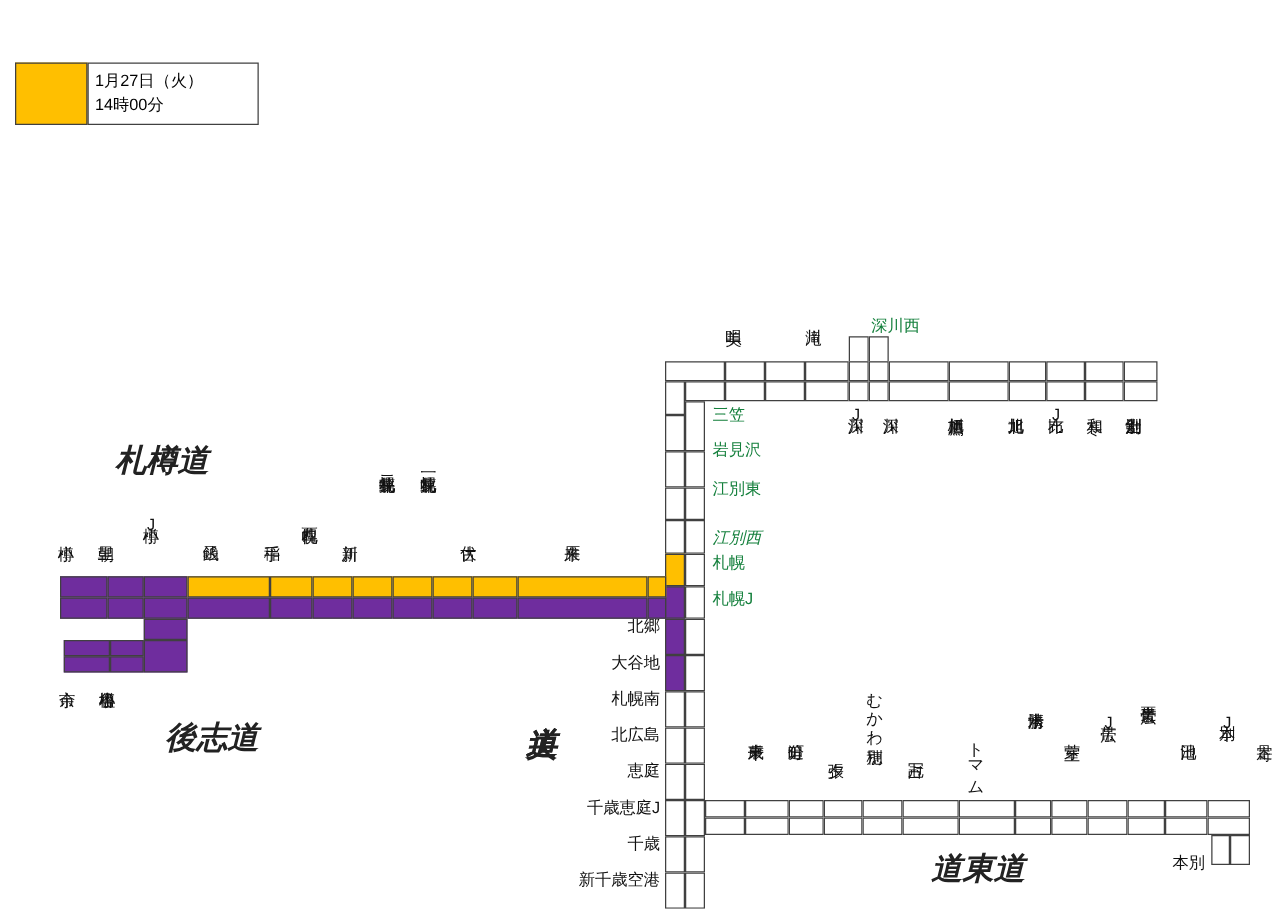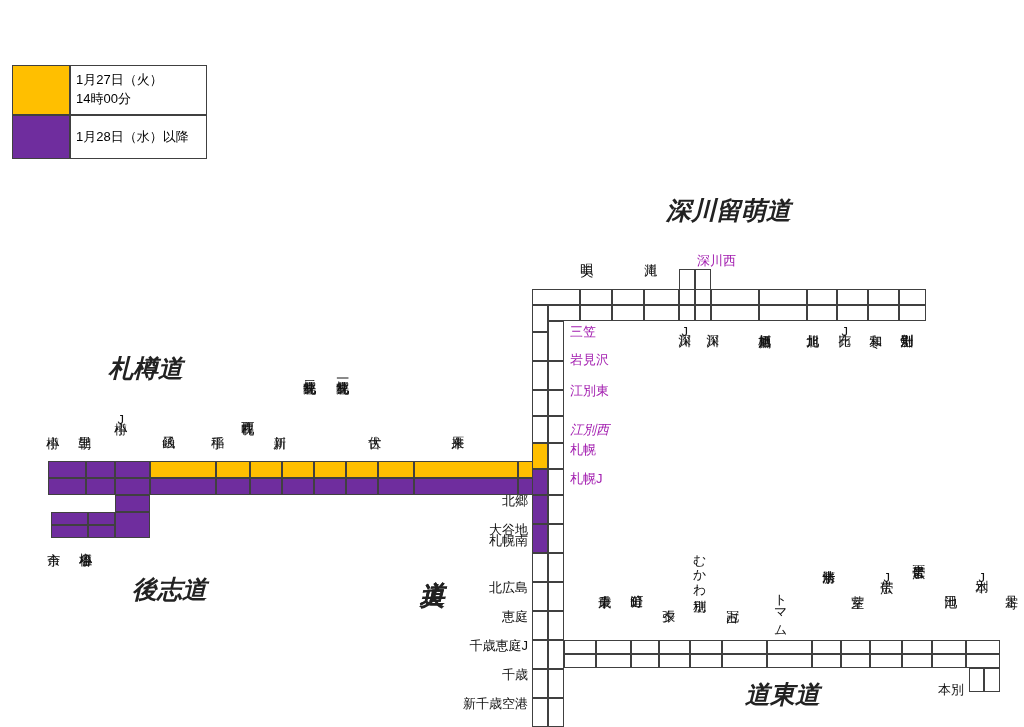--- a/index.html
+++ b/index.html
@@ -23,73 +23,66 @@
   .lg-sw{width:58px;border:1px solid #404040;box-sizing:border-box;}
   .lg-tx{
     width:137px;border:1px solid #404040;box-sizing:border-box;
     font-size:13px;line-height:1.45;padding:3px 5px;
     display:flex;flex-direction:column;justify-content:center;
   }
   .lg-hd{
     width:137px;border:1px solid #404040;box-sizing:border-box;margin-left:58px;
     height:30px;font-size:13px;display:flex;align-items:center;justify-content:center;
   }
-  .h50{height:50px;margin-top:15px;}
+  .h50{height:50px;}
   .h44{height:44px;}
 
   
   .roadname{
     position:absolute;font-style:italic;font-weight:bold;
     font-family:"Liberation Serif","DejaVu Serif",serif;
     white-space:nowrap;color:#222;
   }
   .rn-big{font-size:25px;}
   .rn-vert{
     writing-mode:vertical-rl;text-orientation:upright;
     font-size:25px;line-height:1.15;
   }
 
   
   .seg{position:absolute;box-sizing:border-box;border:1px solid #404040;}
   .seg.white{background:#ffffff;}
 
   
-  .lbl{position:absolute;font-size:13px;line-height:1.0;white-space:nowrap;color:#a21caf;}
+  .lbl{position:absolute;font-size:13px;line-height:1.0;white-space:nowrap;color:#15803d;}
   .lbl-v{
     position:absolute;font-size:13px;line-height:1.02;color:#111;
     writing-mode:vertical-rl;text-orientation:upright;white-space:nowrap;
   }
   .lbl-r{position:absolute;font-size:13px;white-space:nowrap;color:#111;text-align:right;}
 </style>
 </head>
 <body>
 
 <div id="stage">
 
 
   <div class="legend">
     <div class="lg-row">
       <div class="lg-sw h50" style="background:#FFBF00"></div>
       <div class="lg-tx h50">
         <div>1月27日（火）</div>
         <div>14時00分</div>
       </div>
     </div>
-    <div class="lg-row">
-      <div class="lg-sw h44" style="background:#6F2D9E"></div>
-      <div class="lg-tx h44">
-        <div>1月28日（水）以降</div>
-      </div>
-    </div>
   </div>
 
-  <div class="roadname rn-big" style="left:108px;top:352px;">札樽道</div>
+  <div class="roadname rn-big" style="left:92px;top:352px;">札樽道</div>
   <div class="roadname rn-big" style="left:132px;top:573px;">後志道</div>
   <div class="roadname rn-vert" style="left:417px;top:562px;">道央道</div>
-  <div class="roadname rn-big" style="left:666px;top:194px;">深川留萌道</div>
   <div class="roadname rn-big" style="left:745px;top:678px;">道東道</div>
 
   <div class="seg white" style="left:679px;top:269px;width:16px;height:21px;"></div>
   <div class="seg white" style="left:695px;top:269px;width:16px;height:21px;"></div>
 
   <div class="seg white" style="left:532px;top:289px;width:48px;height:16px;"></div>
   <div class="seg white" style="left:580px;top:289px;width:32px;height:16px;"></div>
   <div class="seg white" style="left:612px;top:289px;width:32px;height:16px;"></div>
   <div class="seg white" style="left:644px;top:289px;width:35px;height:16px;"></div>
   <div class="seg white" style="left:679px;top:289px;width:16px;height:16px;"></div>
@@ -159,21 +152,21 @@
 
   <div class="lbl" style="left:570px;top:325px;">三笠</div>
   <div class="lbl" style="left:570px;top:353px;">岩見沢</div>
   <div class="lbl" style="left:570px;top:384px;">江別東</div>
   <div class="lbl" style="left:570px;top:423px;font-style:italic;">江別西</div>
   <div class="lbl" style="left:570px;top:443px;">札幌</div>
   <div class="lbl" style="left:570px;top:472px;">札幌J</div>
 
   <div class="lbl-r" style="left:398px;top:492px;width:130px;">北郷</div>
   <div class="lbl-r" style="left:398px;top:521px;width:130px;">大谷地</div>
-  <div class="lbl-r" style="left:398px;top:532px;width:130px;">札幌南</div>
+  <div class="lbl-r" style="left:398px;top:550px;width:130px;">札幌南</div>
   <div class="lbl-r" style="left:398px;top:579px;width:130px;">北広島</div>
   <div class="lbl-r" style="left:398px;top:608px;width:130px;">恵庭</div>
   <div class="lbl-r" style="left:398px;top:637px;width:130px;">千歳恵庭J</div>
   <div class="lbl-r" style="left:398px;top:666px;width:130px;">千歳</div>
   <div class="lbl-r" style="left:398px;top:695px;width:130px;text-align:right;">新千歳空港</div>
 
   <div class="seg" style="left:48px;top:461px;width:38px;height:17px;background:#6F2D9E;"></div>
   <div class="seg" style="left:86px;top:461px;width:29px;height:17px;background:#6F2D9E;"></div>
   <div class="seg" style="left:115px;top:461px;width:35px;height:17px;background:#6F2D9E;"></div>
   <div class="seg" style="left:150px;top:461px;width:66px;height:17px;background:#FFBF00;"></div>

